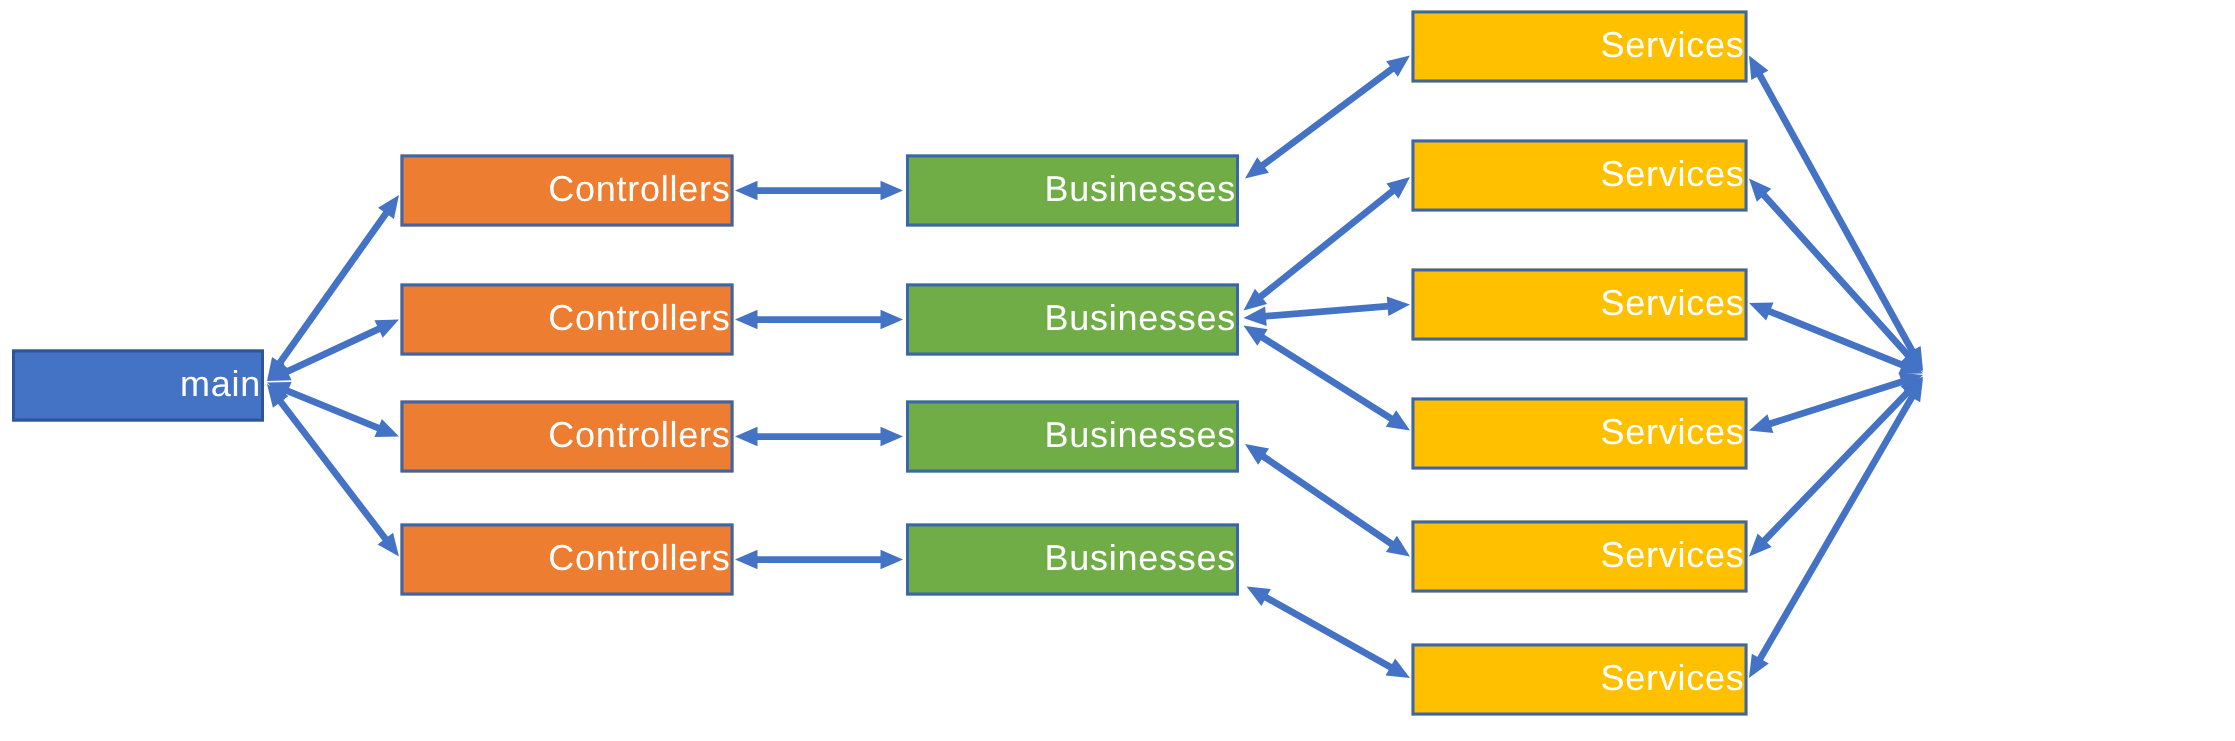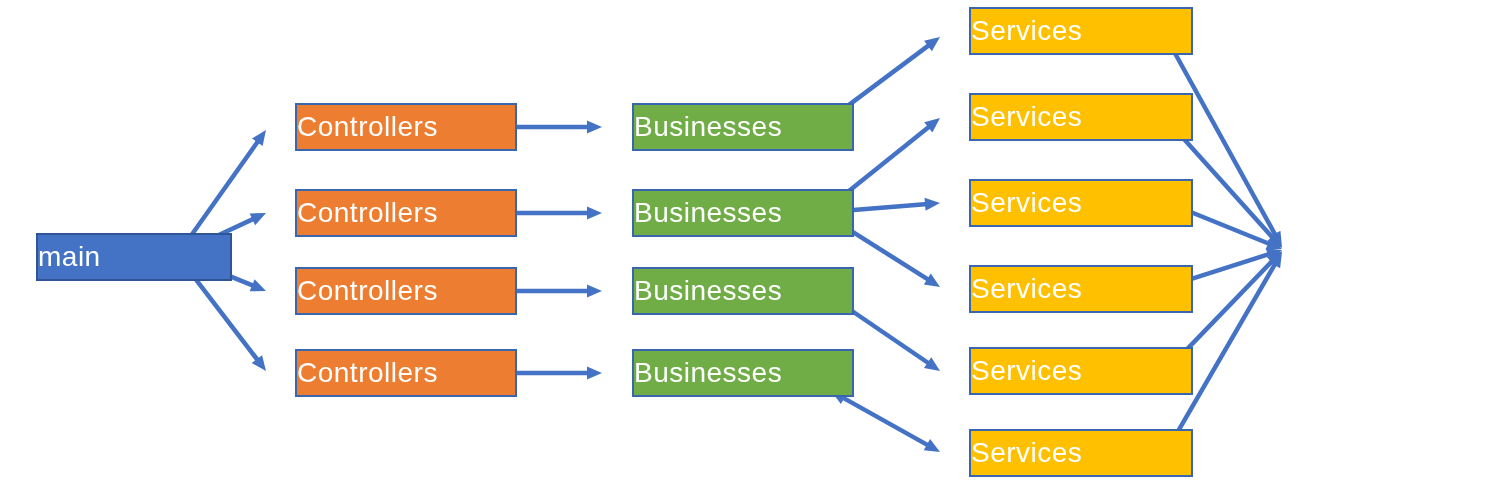--- a/index.html
+++ b/index.html
@@ -21,28 +21,27 @@
     top: 0;
     width: 1490px;
     height: 494px;
     display: block;
   }
   .node {
     position: absolute;
     box-sizing: border-box;
     display: flex;
     align-items: center;
-    justify-content: flex-start;
+    justify-content: flex-end;
     color: #ffffff;
-    font-size: 28px;
+    font-size: 24px;
     font-weight: 400;
     letter-spacing: 0.5px;
     white-space: nowrap;
     user-select: none;
-    margin-left: 28px;
   }
 </style>
 </head>
 <body>
 
 <div class="canvas">
   <svg id="edges-svg" xmlns="http://www.w3.org/2000/svg" viewBox="0 0 1490 494">
       <g>
         <line x1="184.94496407129347" y1="244.2139142631774" x2="259.05503592870656" y2="139.7860857368226" stroke="#4472C4" stroke-width="4.5"></line>
         <polygon points="266,130 252.01799847010426,138.47075163241098 262.6195913516621,145.99446270964555" fill="#4472C4"></polygon>
@@ -138,21 +137,21 @@
         <polygon points="1282,251 1266.9012441029688,257.2671820112281 1276.248092991607,266.3024692702453" fill="#4472C4"></polygon>
         <polygon points="1166,371 1181.0987558970312,364.7328179887719 1171.751907008393,355.6975307297547" fill="#4472C4"></polygon>
       </g>
       <g>
         <line x1="1172.0206170772622" y1="441.61962572885835" x2="1275.9793829227378" y2="262.38037427114165" stroke="#4472C4" stroke-width="4.5"></line>
         <polygon points="1282,252 1268.8515259232206,261.71430025541 1280.0969313836242,268.23663542244407" fill="#4472C4"></polygon>
         <polygon points="1166,452 1179.1484740767794,442.28569974459 1167.9030686163758,435.76336457755593" fill="#4472C4"></polygon>
       </g>
     </svg>
   <div id="nodes-layer">
-      <div class="node" style="left: 8px; top: 233px; width: 196px; height: 48px; background: rgb(68, 114, 196); border: 2px solid rgb(47, 85, 151); color: rgb(255, 255, 255);">
+      <div class="node" style="left: 8px; top: 233px; width: 168px; height: 48px; background: rgb(68, 114, 196); border: 2px solid rgb(47, 85, 151); color: rgb(255, 255, 255);">
         <span>main</span>
       </div>
       <div class="node" style="left: 267px; top: 103px; width: 222px; height: 48px; background: rgb(237, 125, 49); border: 2px solid rgb(58, 102, 174); color: rgb(255, 255, 255);">
         <span>Controllers</span>
       </div>
       <div class="node" style="left: 267px; top: 189px; width: 222px; height: 48px; background: rgb(237, 125, 49); border: 2px solid rgb(58, 102, 174); color: rgb(255, 255, 255);">
         <span>Controllers</span>
       </div>
       <div class="node" style="left: 267px; top: 267px; width: 222px; height: 48px; background: rgb(237, 125, 49); border: 2px solid rgb(58, 102, 174); color: rgb(255, 255, 255);">
         <span>Controllers</span>

